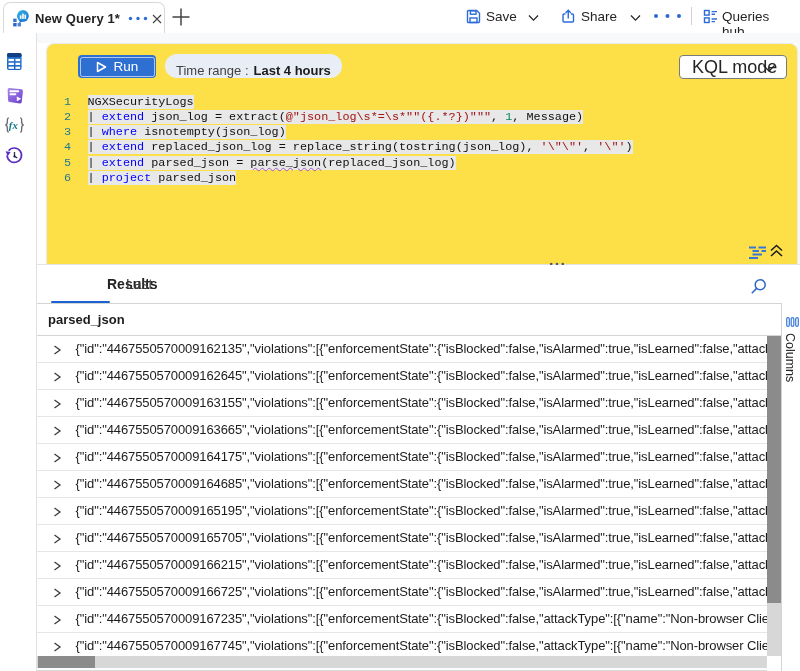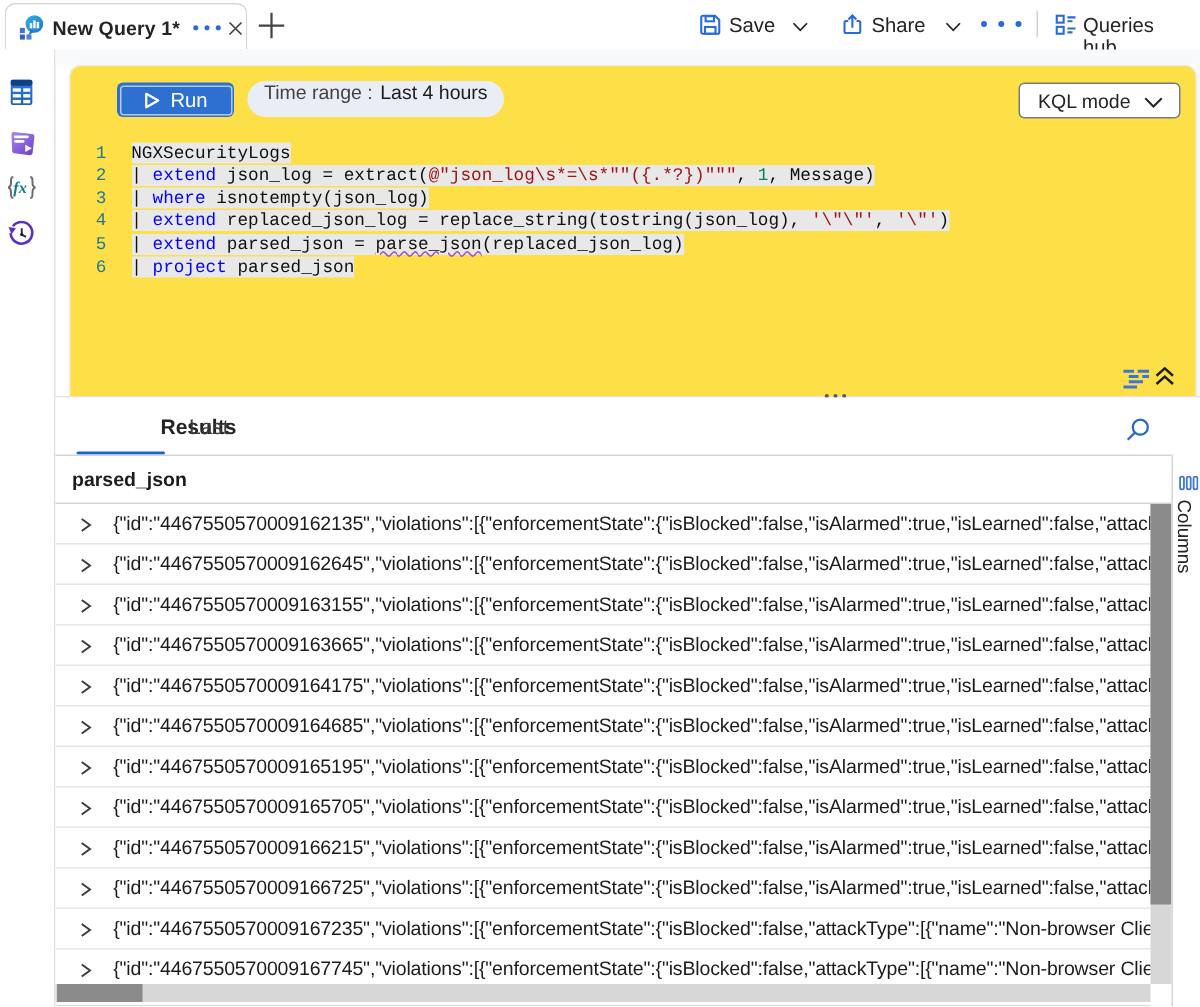--- a/index.html
+++ b/index.html
@@ -29,24 +29,24 @@
   #card { position:absolute; left:46px; top:43px; width:752px; height:221px; background:#fde047;
           border:1px solid #ececec; border-bottom:none; border-radius:8px 8px 0 0;
           box-shadow:0 1px 3px rgba(0,0,0,.05); }
   #runbtn { position:absolute; left:31px; top:11px; width:78px; height:23px; background:#2e6fd2;
             border-radius:4px; color:#fff; font-size:13.5px;
             display:flex; align-items:center; justify-content:center; }
   #runbtn:after { content:""; position:absolute; left:1.5px; top:1.5px; right:1.5px; bottom:1.5px;
             border:1px solid rgba(255,255,255,.62); border-radius:2.5px; }
   #runbtn svg { margin-right:7px; }
   .pill { position:absolute; top:9.5px; height:24px; background:#e9eef6; border-radius:12px;
-          font-size:13px; color:#424242; display:flex; align-items:flex-start; padding:0 11px; }
-  .pill b { color:#1b1b1b; margin-left:5px; font-weight:normal; }
+          font-size:13px; color:#424242; display:flex; align-items:flex-end; padding:0 11px; }
+  .pill b { color:#1b1b1b; margin-left:5px; font-weight:bold; }
   #kql { position:absolute; left:632px; top:11px; width:108px; height:24px; background:#fff;
-         border:1px solid #7a7a7a; border-radius:4px; font-size:13px; color:#242424;
+         border:1px solid #7a7a7a; border-radius:4px; font-size:18px; color:#242424;
          display:flex; align-items:center; padding:0 0 0 12px; }
   #kql svg { position:absolute; right:10px; top:8px; }
 
   
   #editor { position:absolute; left:0px; top:50.5px; width:750px; height:100px;
             font-family:"Liberation Mono", monospace; font-size:11.8px; line-height:15.33px;
             color:#101010; }
   .cl { position:relative; height:15.33px; white-space:pre; }
   .ln { position:absolute; left:0; top:0; width:24px; text-align:right; color:#237893; }
   .ct { position:absolute; left:40.5px; top:0; }

